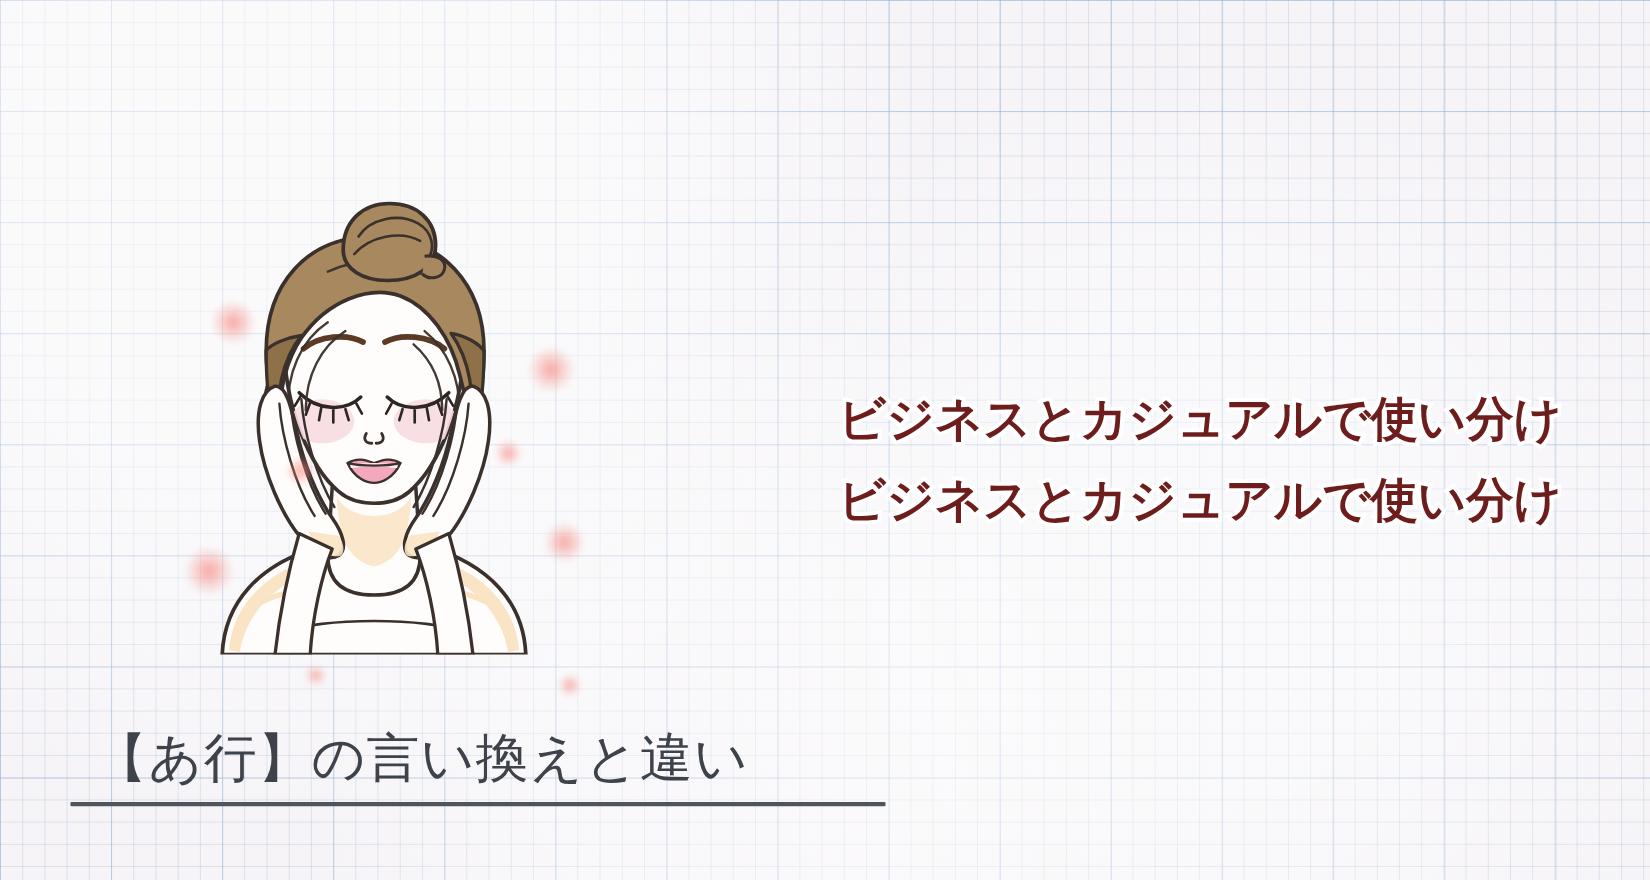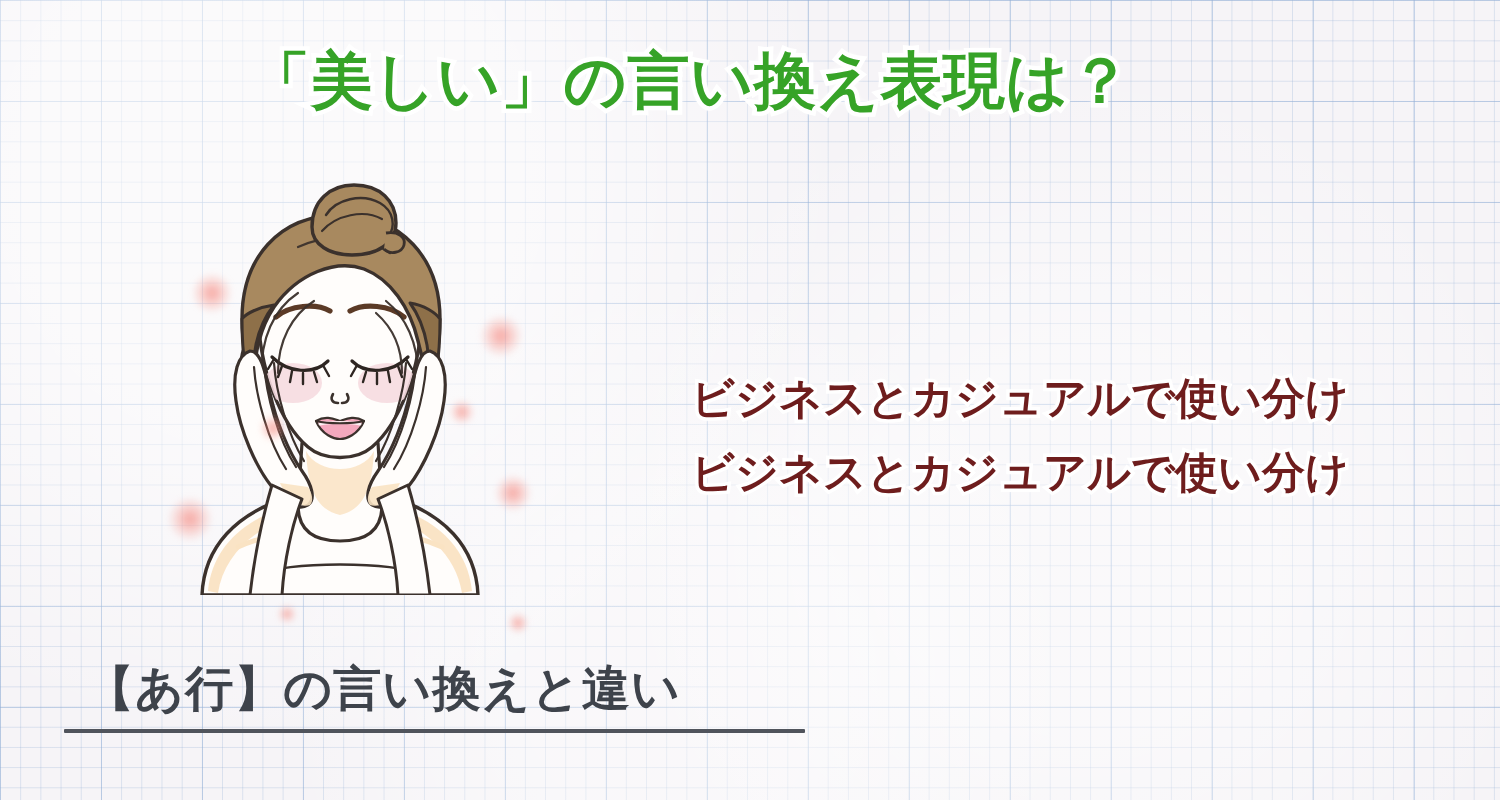--- a/index.html
+++ b/index.html
@@ -65,41 +65,40 @@
       0 0 10px #ffffff,
       0 0 6px #ffffff;
   }
 
   
   #description {
     position: absolute;
     left: 620px;
     top: 345px;
     width: 800px;
-    text-align: center;
-    margin-top: 17px;
+    text-align: right;
   }
   #description .desc-line {
     font-size: 43px;
     font-weight: bold;
     color: #6e1d1d;
     line-height: 1.72;
     white-space: nowrap;
     -webkit-text-stroke: 7px #ffffff;
     paint-order: stroke fill;
     text-shadow: 0 0 7px #ffffff, 0 0 7px #ffffff;
   }
 
   
   #bottom-heading {
     position: absolute;
     left: 86px;
     top: 657px;
     font-size: 48px;
-    font-weight: bold;
+    font-weight: normal;
     color: #3e434b;
     letter-spacing: 1px;
     white-space: nowrap;
   }
   #bottom-rule {
     position: absolute;
     left: 64px;
     top: 729px;
     width: 741px;
     height: 4px;
@@ -271,21 +270,20 @@
     <div class="sparkle" style="left:42px;  top:98px;  width:40px; height:40px;"></div>
     <div class="sparkle" style="left:110px; top:240px; width:26px; height:26px;"></div>
     <div class="sparkle" style="left:18px;  top:322px; width:44px; height:44px;"></div>
     <div class="sparkle" style="left:330px; top:140px; width:42px; height:42px;"></div>
     <div class="sparkle" style="left:300px; top:225px; width:24px; height:24px;"></div>
     <div class="sparkle" style="left:345px; top:300px; width:36px; height:36px;"></div>
     <div class="sparkle" style="left:128px; top:430px; width:18px; height:18px;"></div>
     <div class="sparkle" style="left:358px; top:438px; width:20px; height:20px;"></div>
   </div>
 
-  <div id="title">「美しい」の言い換え表現は？</div>
 
   <div id="description">
     <div class="desc-line">ビジネスとカジュアルで使い分け</div>
     <div class="desc-line">ビジネスとカジュアルで使い分け</div>
   </div>
 
   <div id="bottom-heading">【あ行】の言い換えと違い</div>
   <div id="bottom-rule"></div>
 
 </div>

